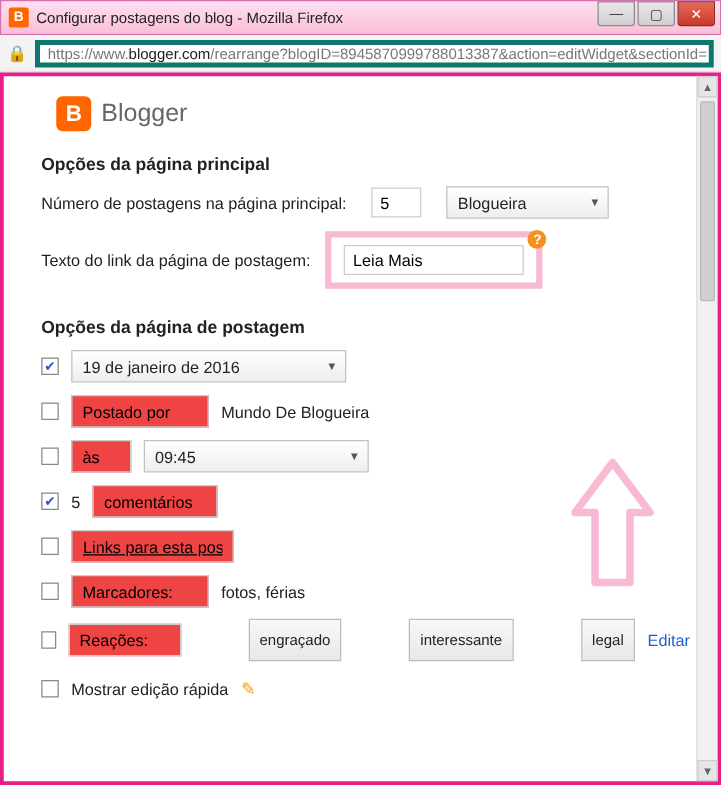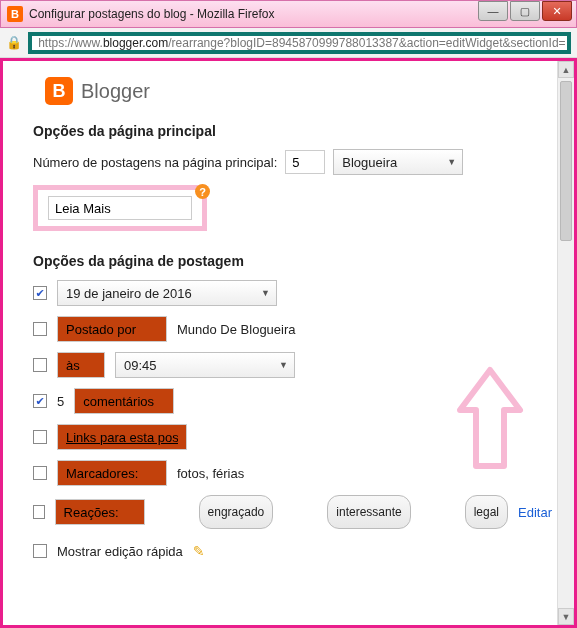--- a/index.html
+++ b/index.html
@@ -99,21 +99,21 @@
     width:28px;height:28px;background:#ff6600;border-radius:5px;
     display:flex;align-items:center;justify-content:center;color:#fff;font-weight:bold;font-size:18px;
   }
   .brand-text { font-size:20px;color:#666;font-weight:400; }
   h1.page-title {
     color:#e67817;font-size:24px;font-weight:400;
     margin:14px 0 28px 0;
   }
   h3.section-h { font-size:14px;font-weight:bold;color:#222;margin:10px 0 10px 0;}
   .form-row {
-    display:flex;align-items:center;gap:8px;margin:6px 0;
+    display:flex;align-items:center;gap:20px;margin:6px 0;
     font-size:13px;color:#222;
   }
   .text-in {
     border:1px solid #ccc;height:24px;padding:0 6px;font-size:13px;
     background:#fff;
   }
   .text-in.small{width:40px;}
   .select {
     border:1px solid #c0c0c0;height:26px;background:linear-gradient(#fff,#eee);
     padding:0 20px 0 8px;font-size:13px;display:flex;align-items:center;
@@ -133,24 +133,24 @@
   .opt-row {
     display:flex;align-items:center;gap:10px;margin:8px 0;min-height:28px;
     font-size:13px;color:#222;
   }
   .chk {
     width:14px;height:14px;border:1px solid #888;background:#fff;
     display:flex;align-items:center;justify-content:center;
     font-size:11px;color:#2956c9;cursor:pointer;
   }
   .chk.checked::before{content:"✔";}
-  .sub-in{border:1px solid #ccc;height:26px;padding:0 8px;background:#c2410c;font-size:13px;}
+  .sub-in{border:1px solid #ccc;height:26px;padding:0 8px;background:#ef4444;font-size:13px;}
   .reaction-btn{
     border:1px solid #bbb;background:linear-gradient(#f8f8f8,#e8e8e8);
-    height:24px;padding:16px 8px;font-size:12px;cursor:pointer;border-radius:12px;
+    height:24px;padding:16px 8px;font-size:12px;cursor:pointer;border-radius:0;
     display:inline-flex;align-items:center;margin-left:44px;
   }
   .edit-link{color:#1a5fd6;cursor:pointer;font-size:13px;}
   .pencil{color:#e6a817;font-size:14px;}
   .arrow-annot{
     position:absolute; right:48px; top:305px;
     width:72px;height:110px;
   }
   .arrow-annot svg{width:100%;height:100%;}
 </style>
@@ -195,20 +195,21 @@
 
       <div class="form-row">
         <span>Número de postagens na página principal:</span>
         <input class="text-in small" value="5" style="">
         <div class="select" style="min-width:130px">
           <span>Blogueira</span>
         </div>
       </div>
 
       <div class="form-row" style="gap:12px;margin-top:10px;">
+        <span>Texto do link da página de postagem:</span>
         <div class="highlight-box">
           <input class="text-in" style="width: 144px;" value="Leia Mais">
           <div class="help-q">?</div>
         </div>
       </div>
 
       <h3 class="section-h" style="margin-top:22px">Opções da página de postagem</h3>
 
       <div class="opts">
         <div class="opt-row">

